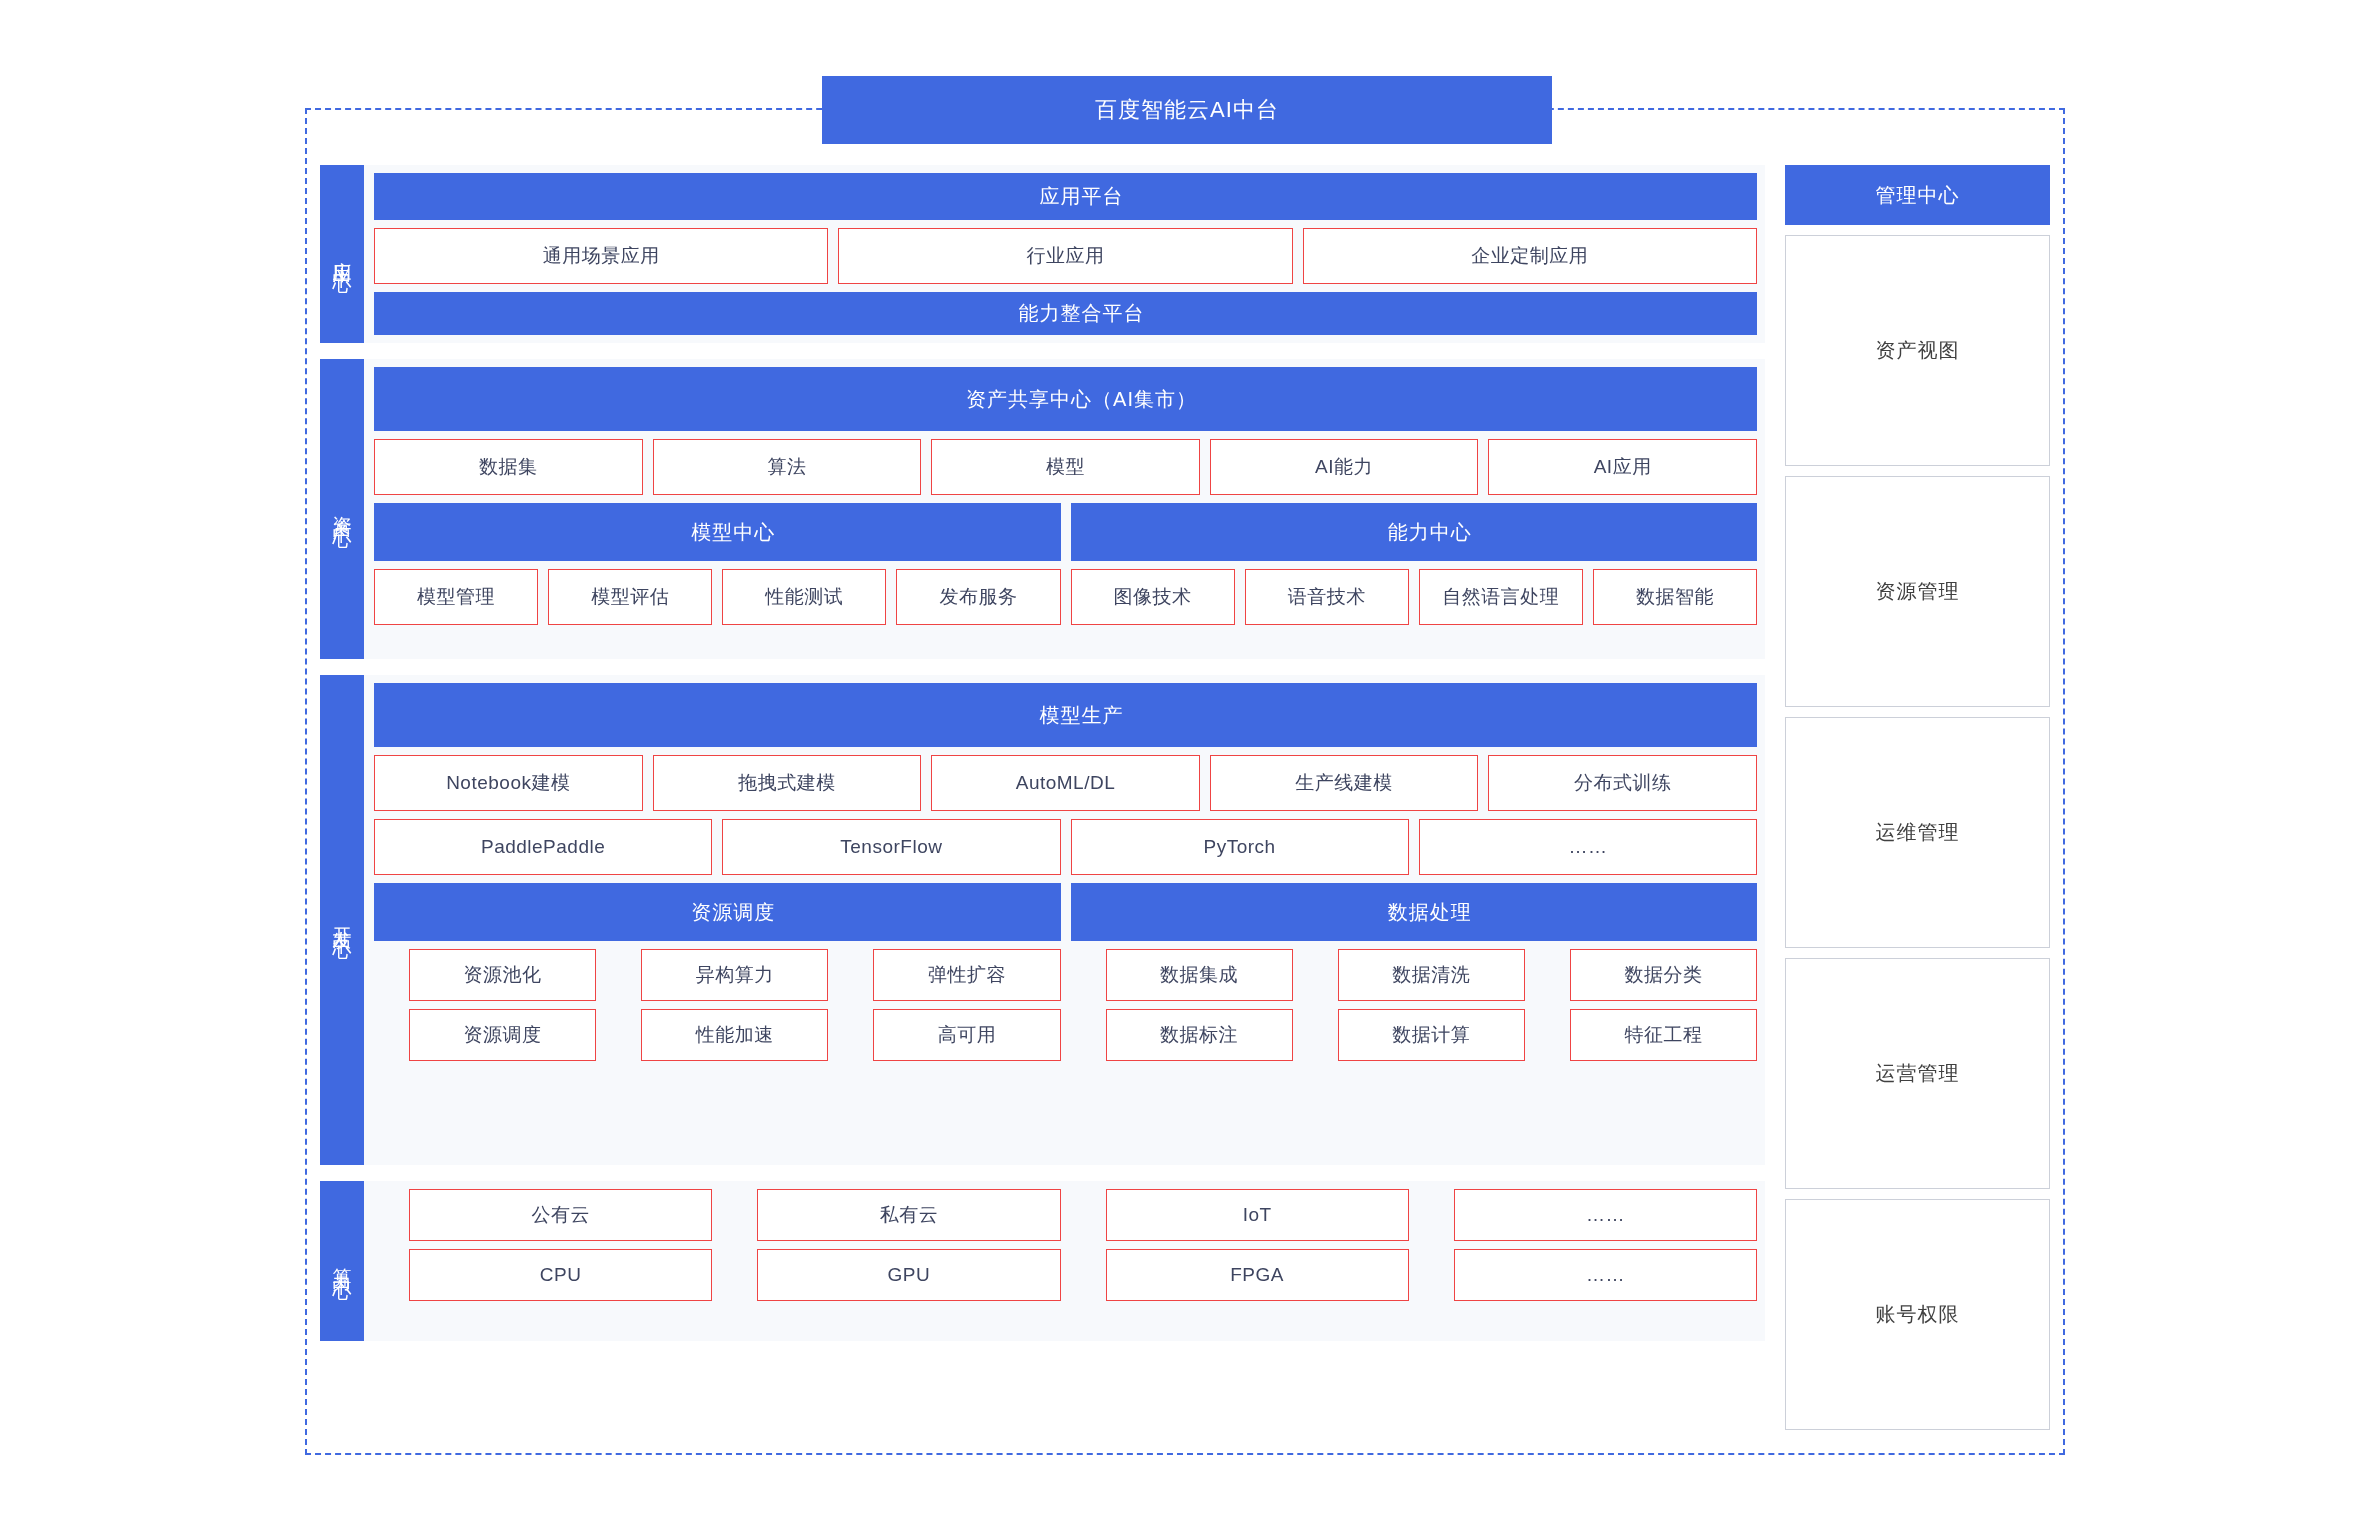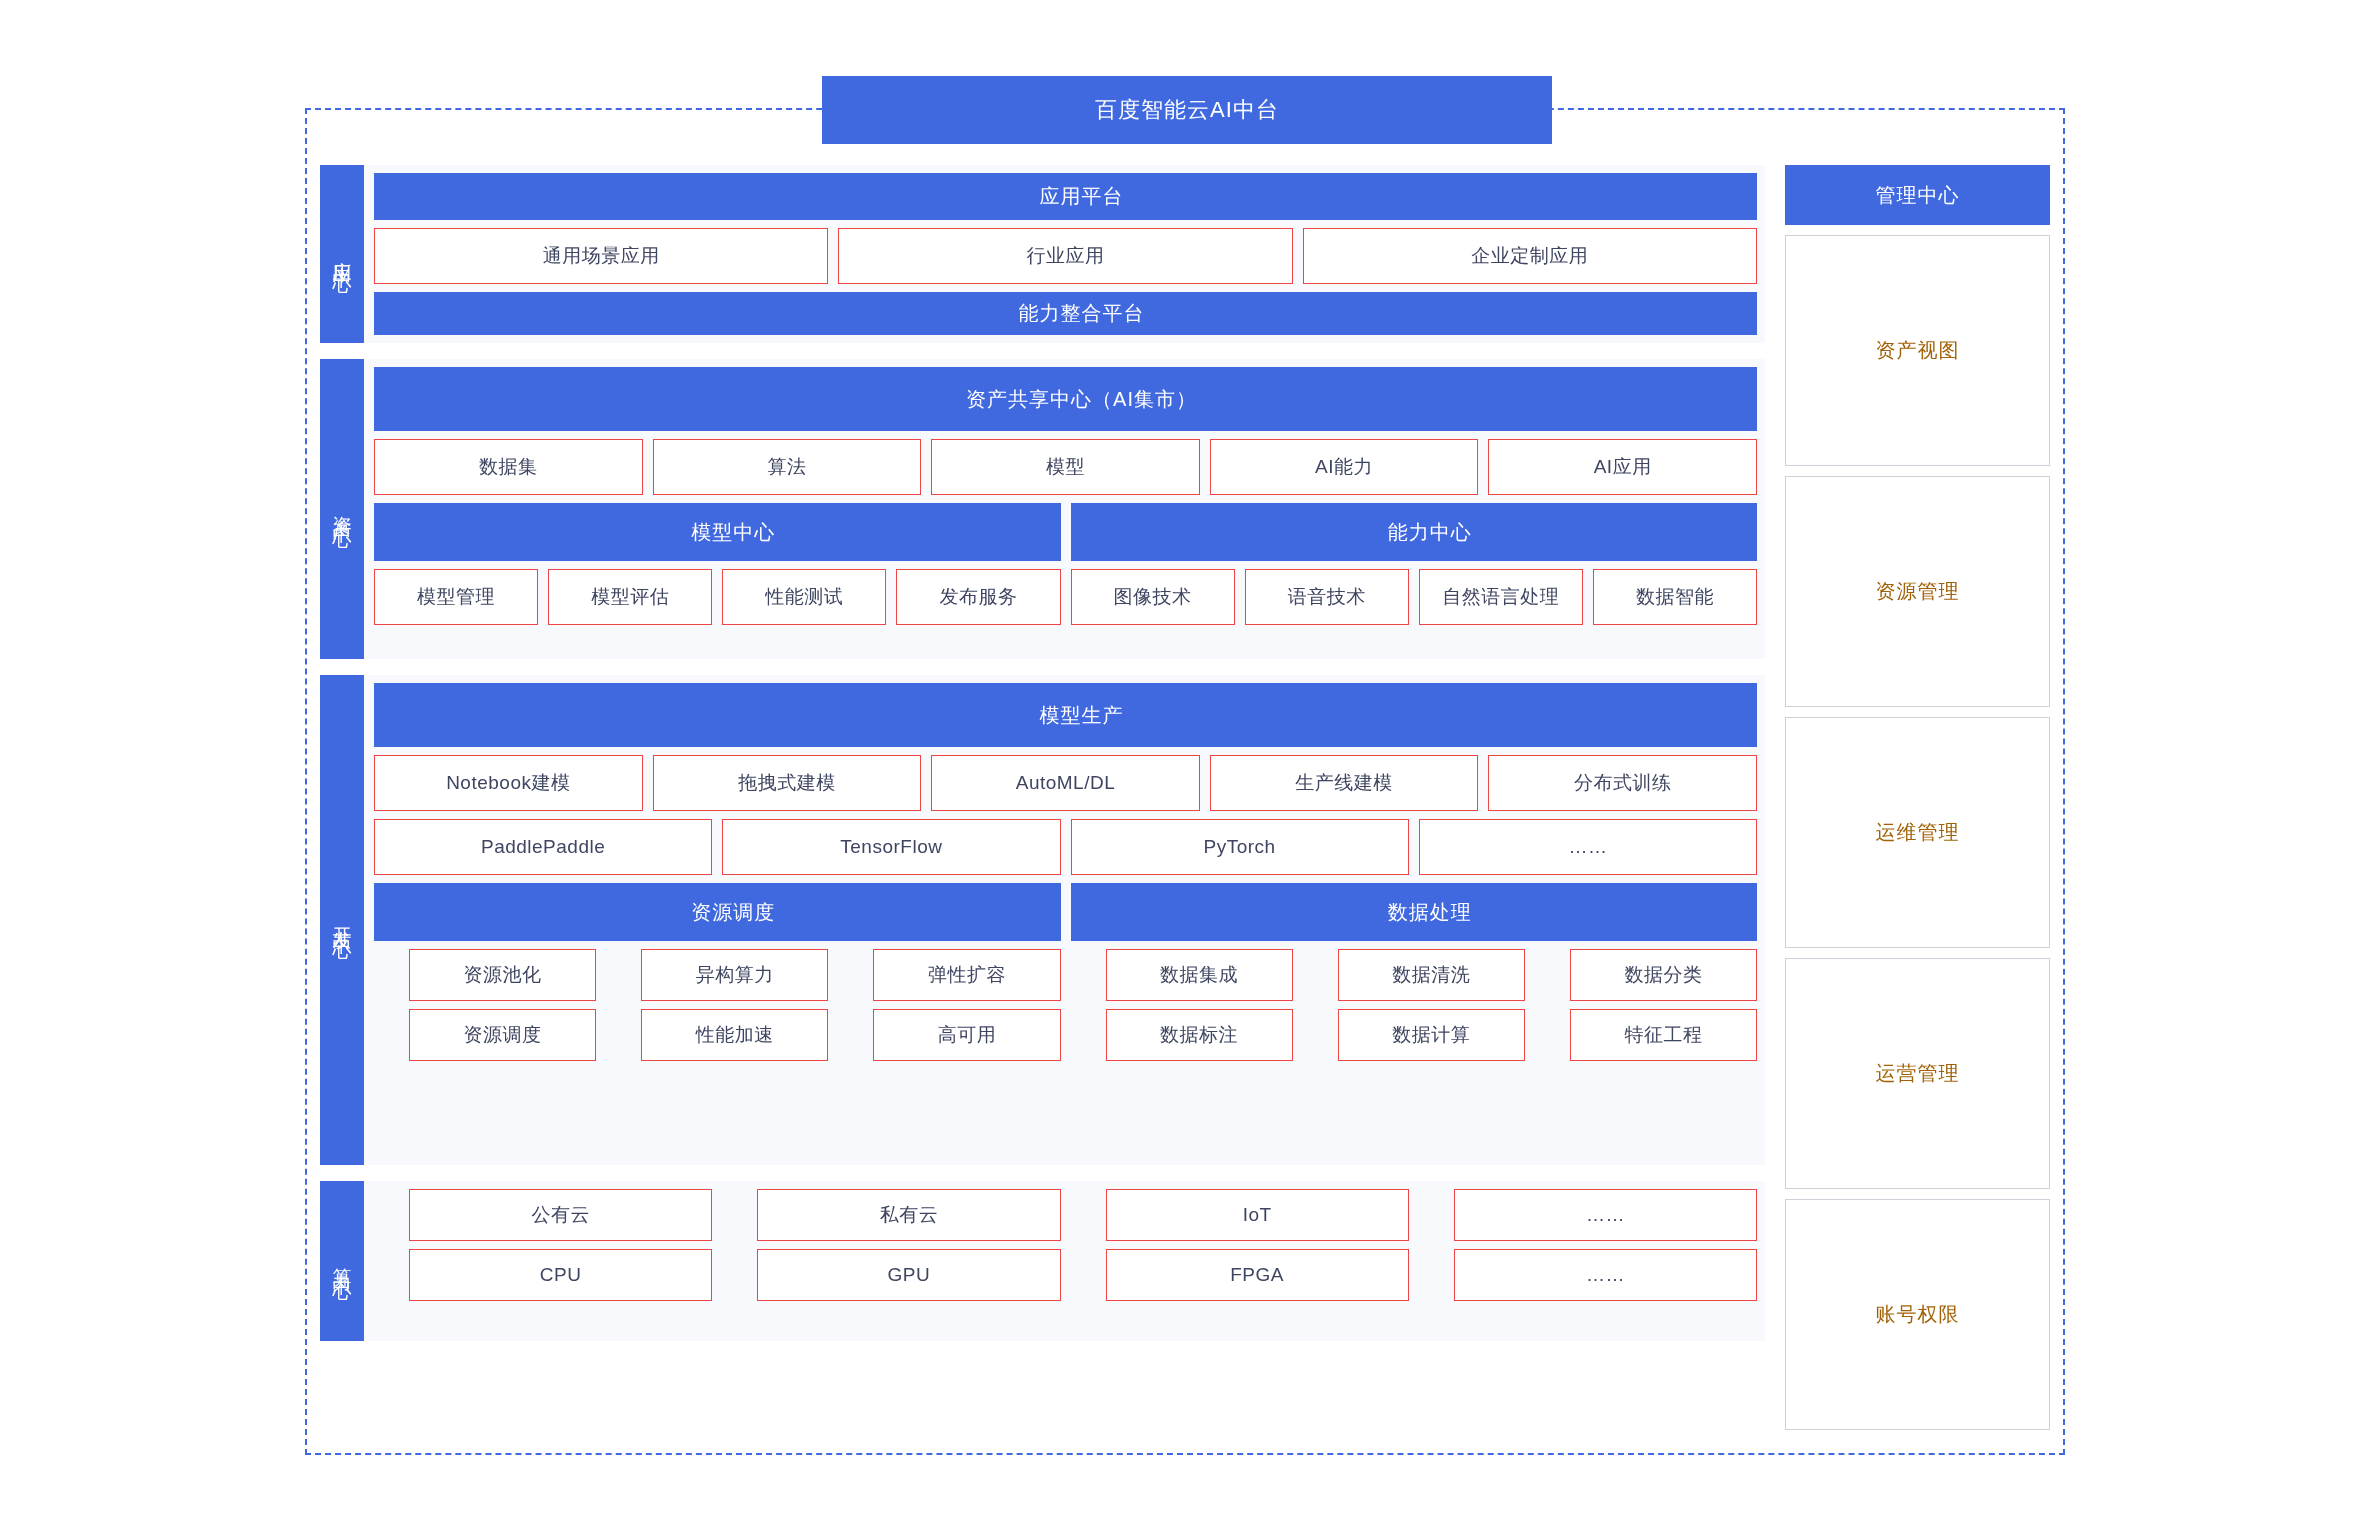--- a/index.html
+++ b/index.html
@@ -152,21 +152,21 @@
     font-size: 20px;
     display: flex;
     align-items: center;
     justify-content: center;
     letter-spacing: 1px;
   }
   .mgmt-cell {
     flex: 1 1 0;
     background: #ffffff;
     border: 1px solid #ccd0d9;
-    color: #a16207;
+    color: #404040;
     font-size: 20px;
     display: flex;
     align-items: center;
     justify-content: center;
     box-sizing: border-box;
     letter-spacing: 1px;
   }
 </style>
 </head>
 <body>

